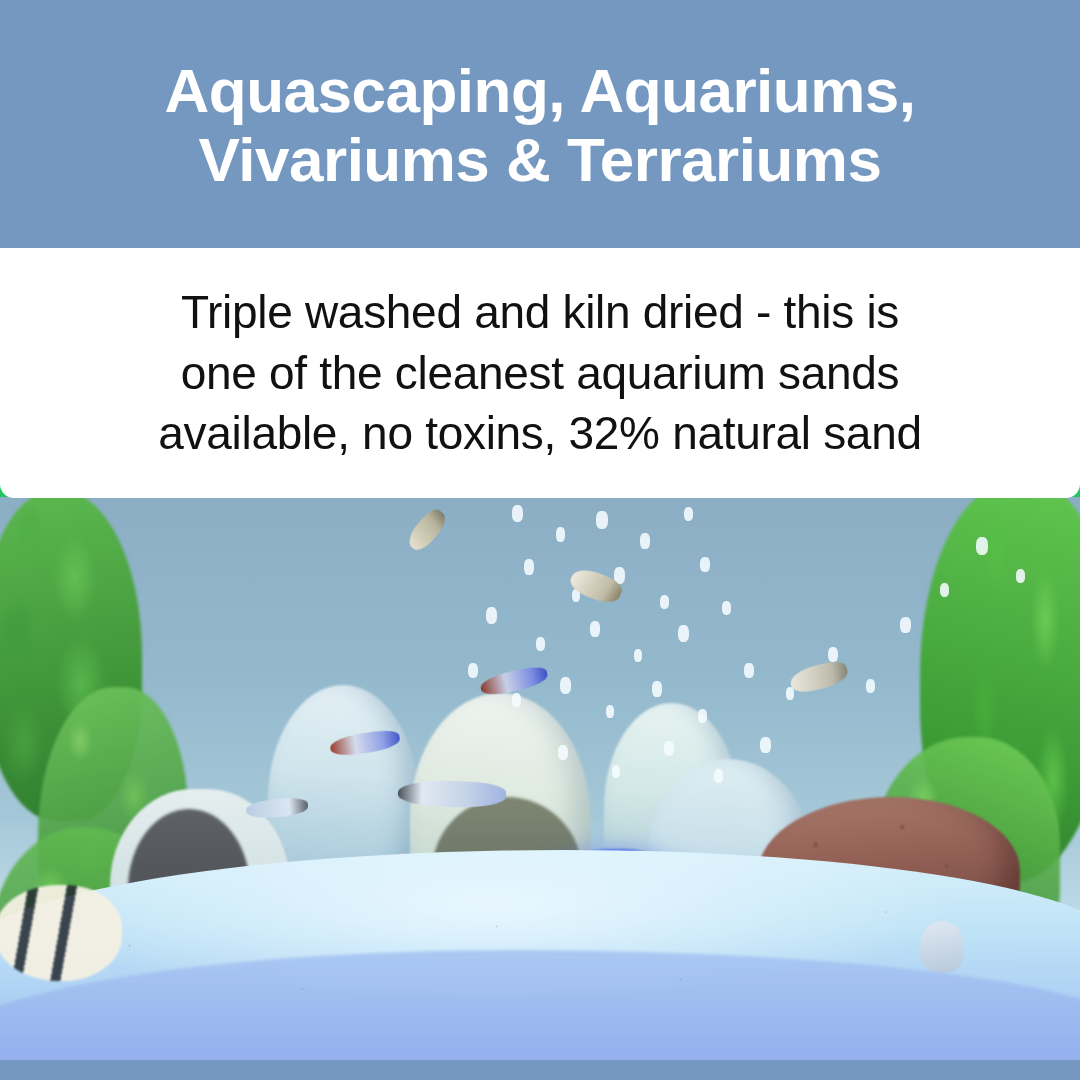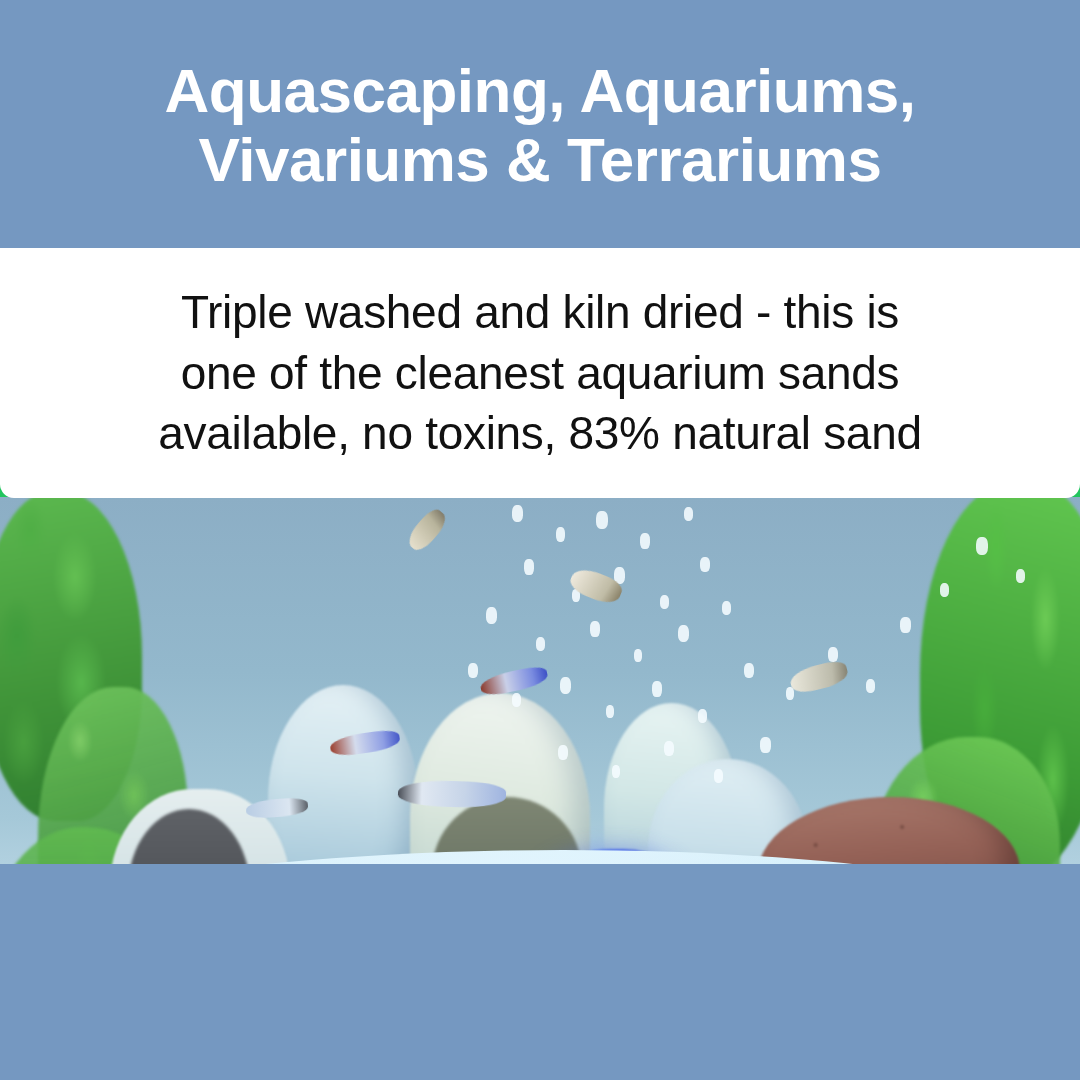--- a/index.html
+++ b/index.html
@@ -7,21 +7,21 @@
   body {
     font-family: "Liberation Sans", sans-serif;
     background:#7598c1;
     overflow:hidden;
     position:relative;
   }
 
   .poster {
     position:relative;
     width:1080px;
-    height:864px;
+    height:1060px;
     overflow:hidden;
     background:#22c55e;
   }
 
   
   .header-band {
     position:absolute;
     top:0; left:0;
     width:1080px;
     height:250px;
@@ -352,21 +352,21 @@
 <div class="poster">
 
   <div class="header-band">
     <div class="header-title">Aquascaping, Aquariums,
 Vivariums &amp; Terrariums</div>
   </div>
 
   <div class="subtitle-card">
     <div class="subtitle-text">Triple washed and kiln dried - this is
 one of the cleanest aquarium sands
-available, no toxins, 83% natural sand</div>
+available, no toxins, 32% natural sand</div>
   </div>
 
   <div class="photo">
     <div class="water"></div>
 
     <div class="plant plant-left-tall"></div>
     <div class="plant plant-left-mid"></div>
     <div class="plant plant-left-low"></div>
     <div class="plant plant-right-tall"></div>
     <div class="plant plant-right-bush"></div>

